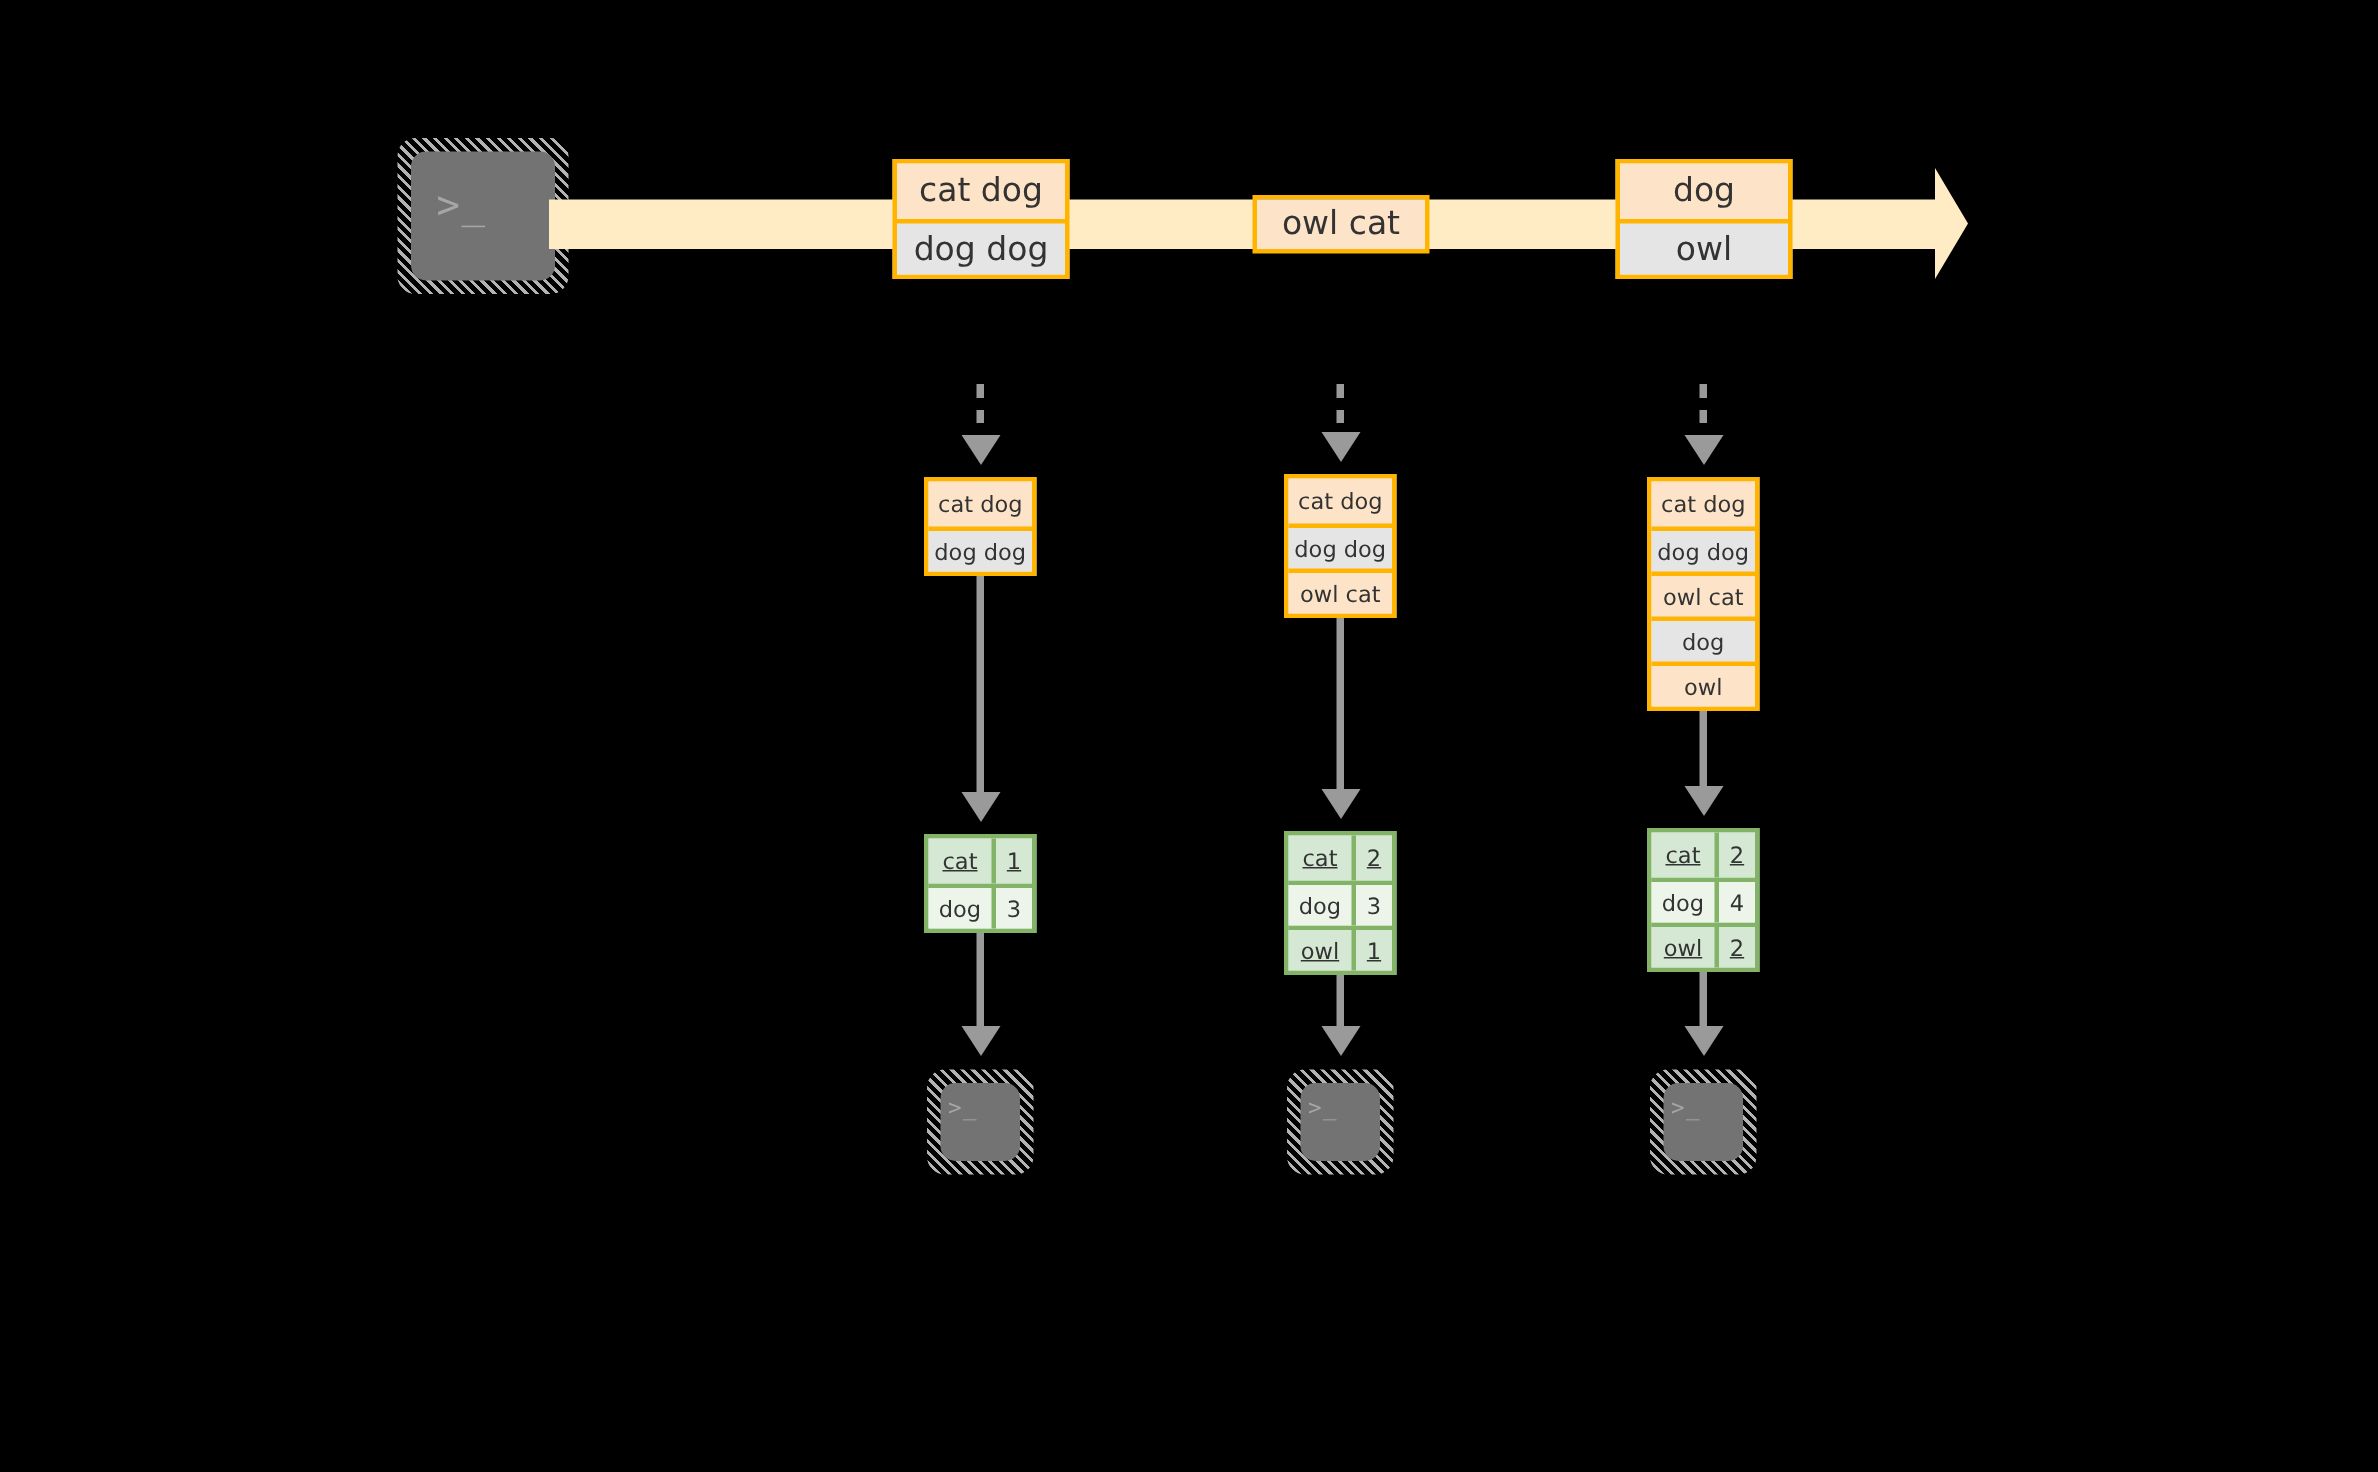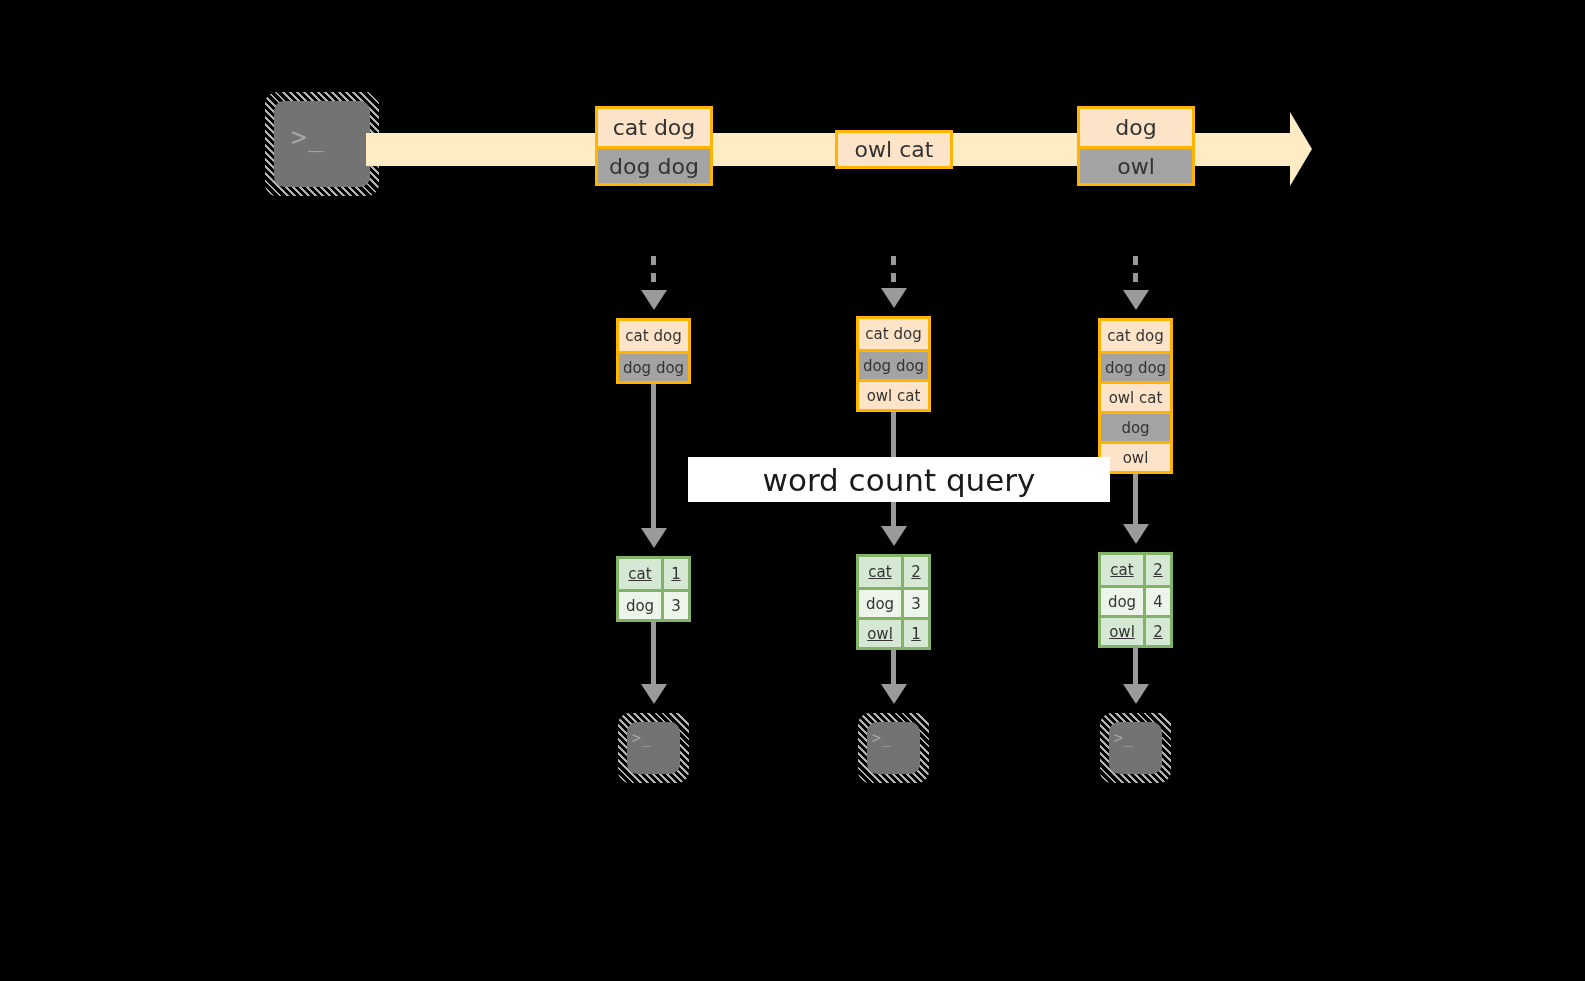--- a/index.html
+++ b/index.html
@@ -26,21 +26,21 @@
 
   
   .band{position:absolute;background:#ffecc4;}
   .bandhead{position:absolute;width:0;height:0;}
 
   
   .ebox{position:absolute;box-sizing:border-box;border:3px solid #ffb400;background:#fde3c7;}
   .ebox .row{box-sizing:border-box;display:flex;align-items:center;justify-content:center;
              color:#333;white-space:nowrap;}
   .ebox .row.dark{background:#fde3c7;}
-  .ebox .row.light{background:#a3a3a3;}
+  .ebox .row.light{background:#e5e5e5;}
   .ebox .row + .row{border-top:3px solid #ffb400;}
 
   
   .gbox{position:absolute;box-sizing:border-box;border:3px solid #82b366;background:#d5e8d4;}
   .gbox .grow{box-sizing:border-box;display:flex;}
   .gbox .grow + .grow{border-top:3px solid #82b366;}
   .gbox .gc{box-sizing:border-box;display:flex;align-items:center;justify-content:center;
             color:#333;white-space:nowrap;}
   .gbox .gc.k{border-right:3px solid #82b366;}
   .gbox .grow.dark .gc{background:#d5e8d4;text-decoration:underline;}
@@ -183,17 +183,14 @@
 
   <div class="vline" style="left:1133px;top:648px;height:42px;"></div>
   <div class="vhead" style="left:1123px;top:684px;"></div>
 
   <div class="term" style="left:1100px;top:713px;width:71px;height:70px;">
     <div class="hatch"></div>
     <div class="body"></div>
     <div class="glyph" style="left:14px;top:18px;font-size:15px;">&gt;_</div>
   </div>
 
-  <div class="banner" style="left:688px;top:457px;width:422px;height:45px;font-size:31px;">
-    <span>word count query</span>
-  </div>
 
 </div>
 
 </body></html>

